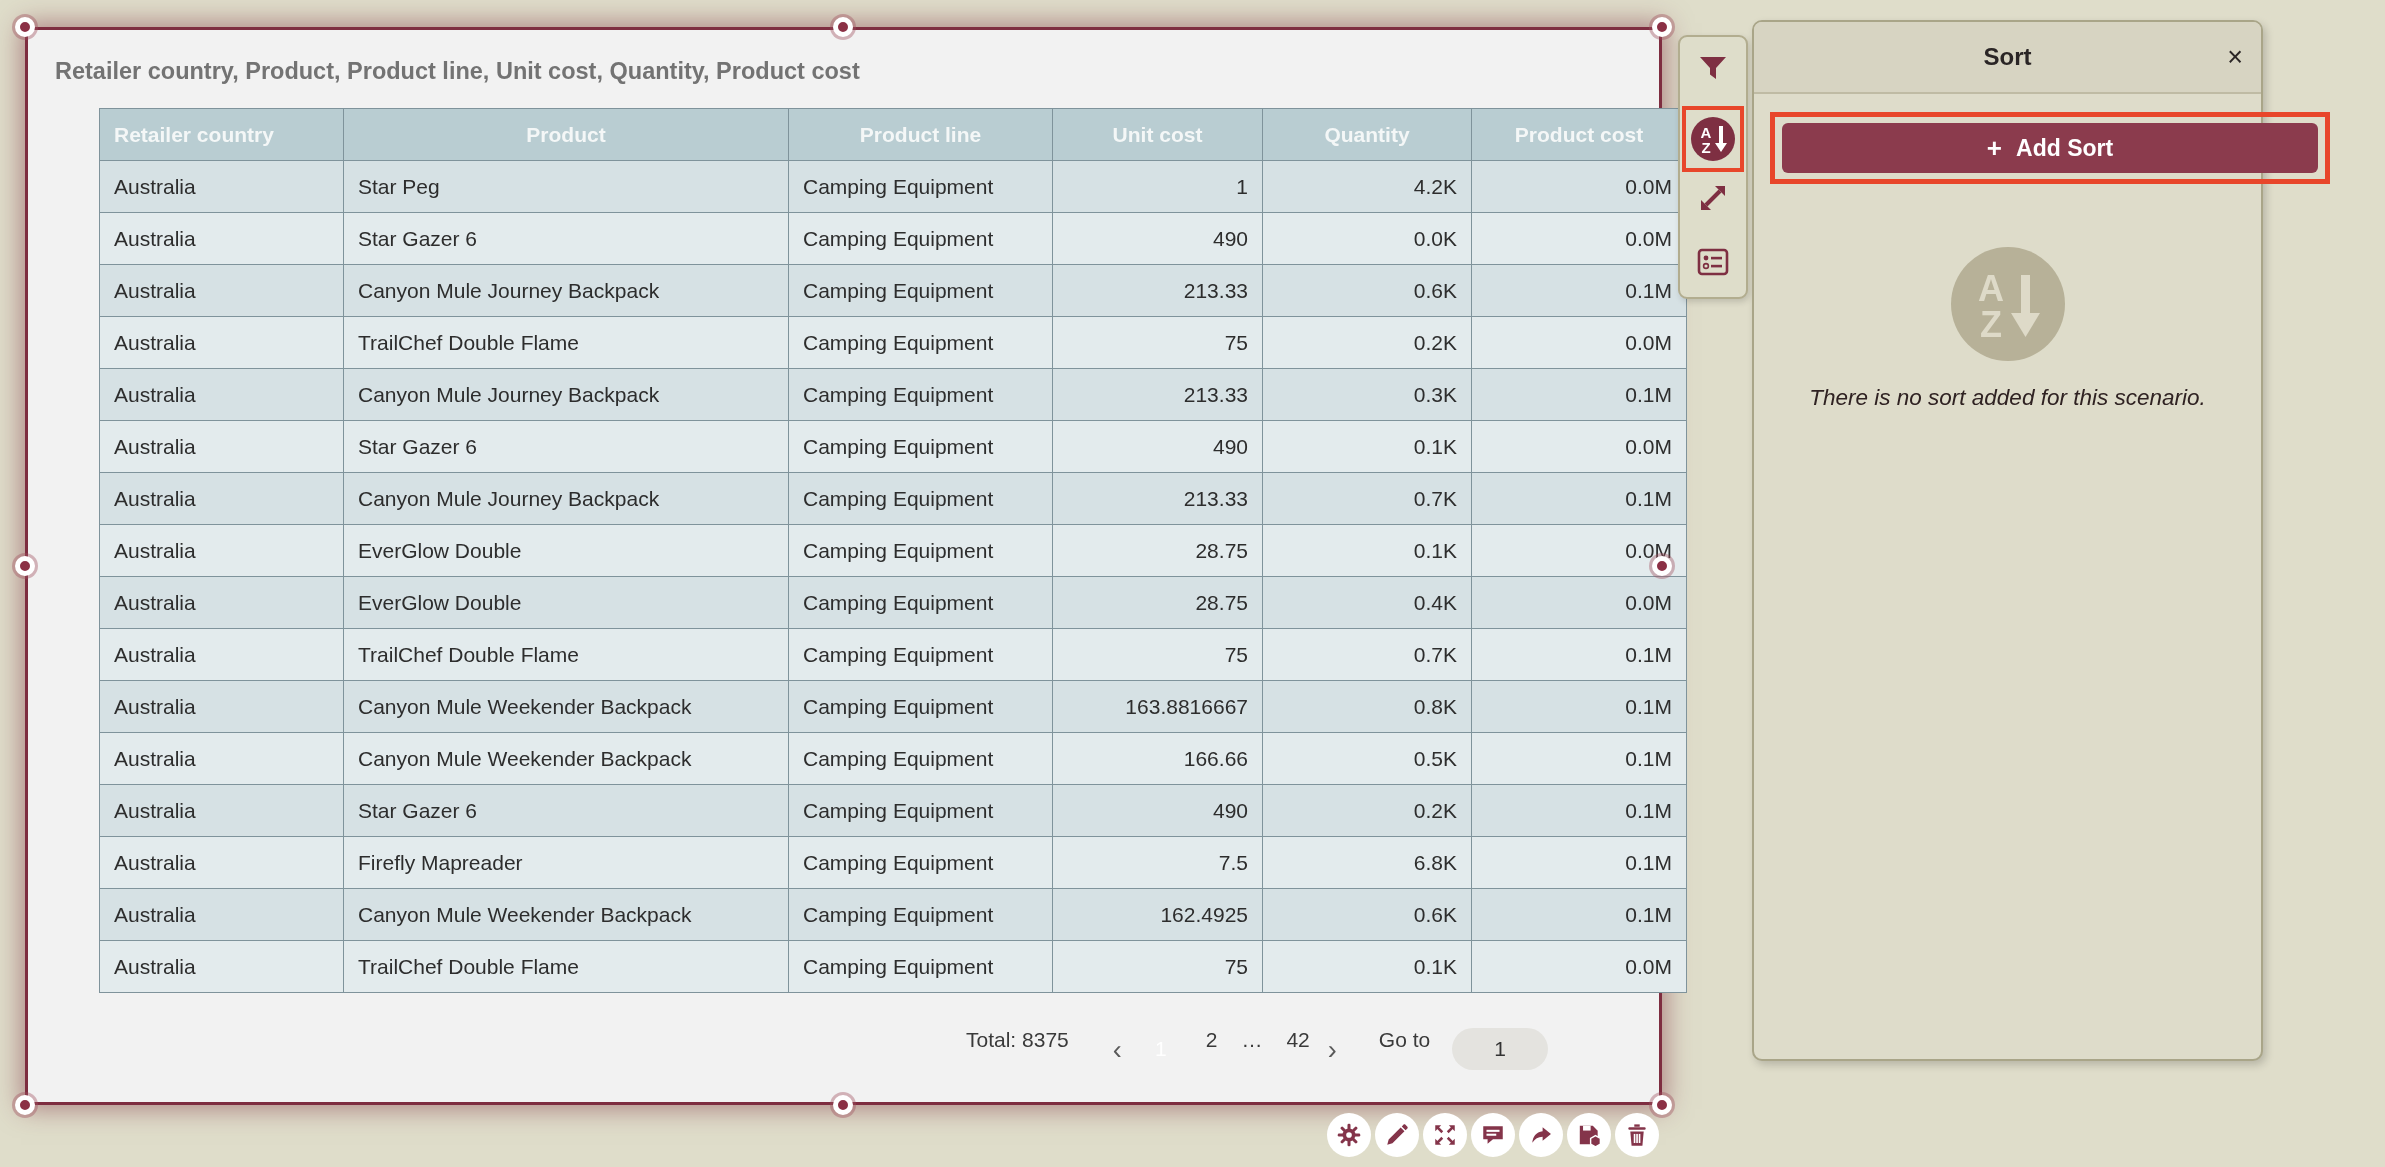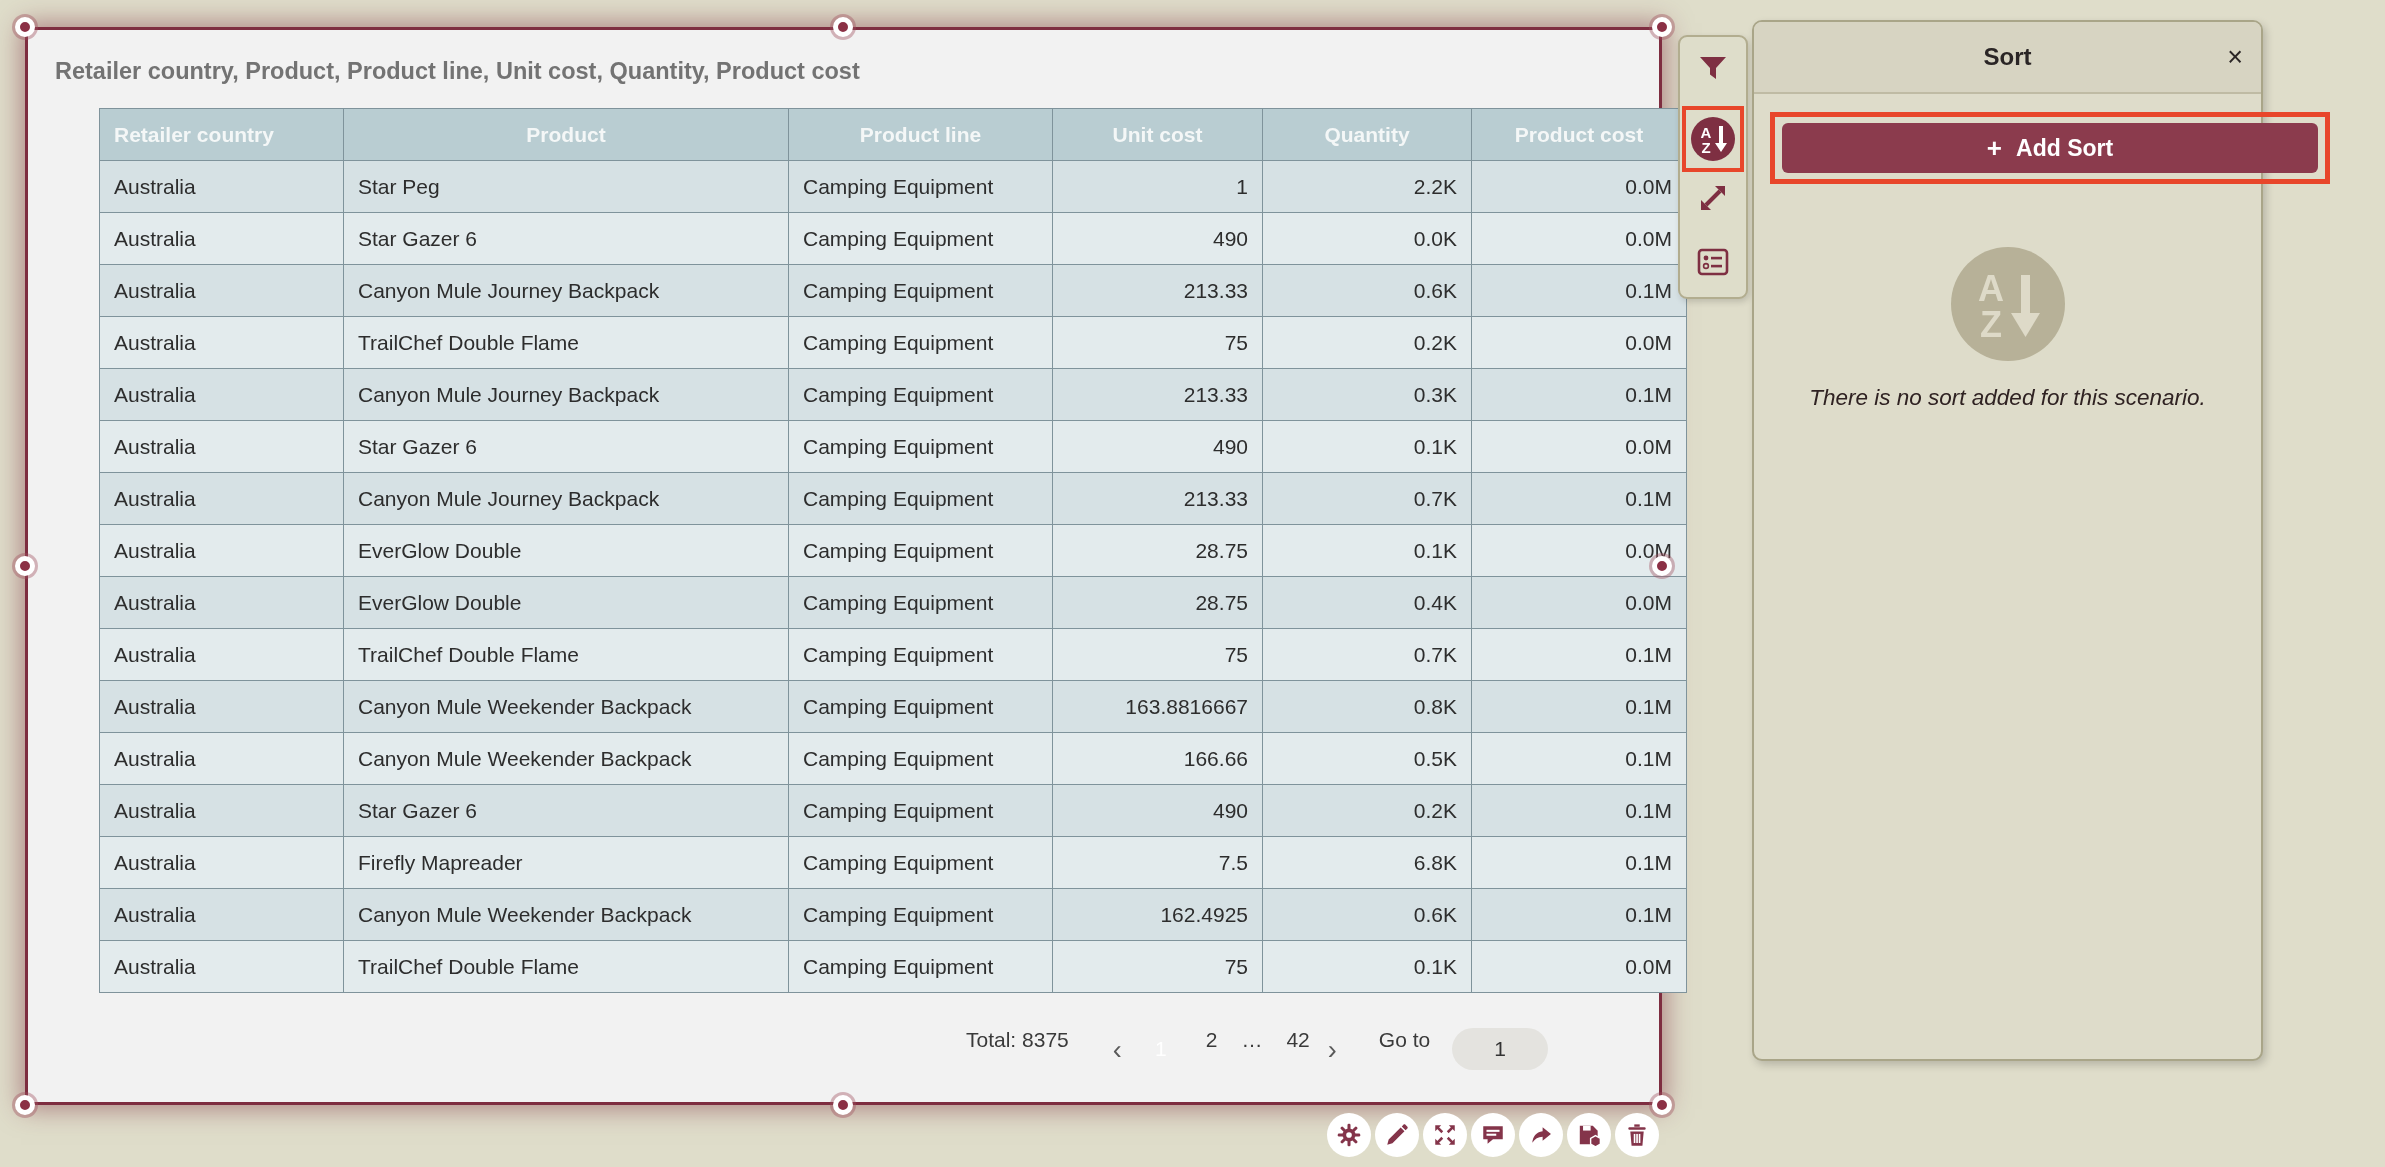--- a/index.html
+++ b/index.html
@@ -150,21 +150,21 @@
           <th class="c4">Quantity</th>
           <th class="c5">Product cost</th>
         </tr>
     </thead>
     <tbody id="table-body">
         <tr>
           <td class="c0">Australia</td>
           <td class="c1">Star Peg</td>
           <td class="c2">Camping Equipment</td>
           <td class="c3 num">1</td>
-          <td class="c4 num">2.2K</td>
+          <td class="c4 num">4.2K</td>
           <td class="c5 num">0.0M</td>
         </tr>
         <tr>
           <td class="c0">Australia</td>
           <td class="c1">Star Gazer 6</td>
           <td class="c2">Camping Equipment</td>
           <td class="c3 num">490</td>
           <td class="c4 num">0.0K</td>
           <td class="c5 num">0.0M</td>
         </tr>

